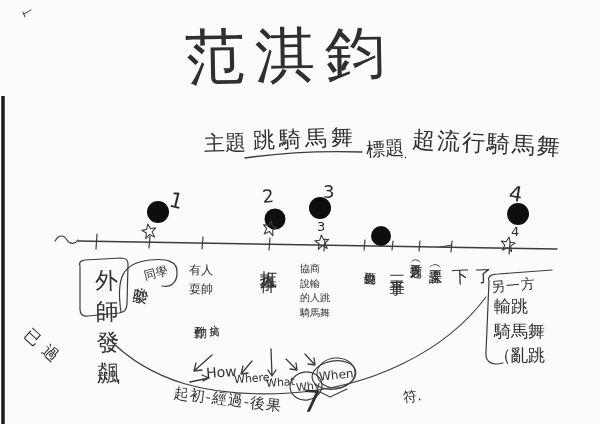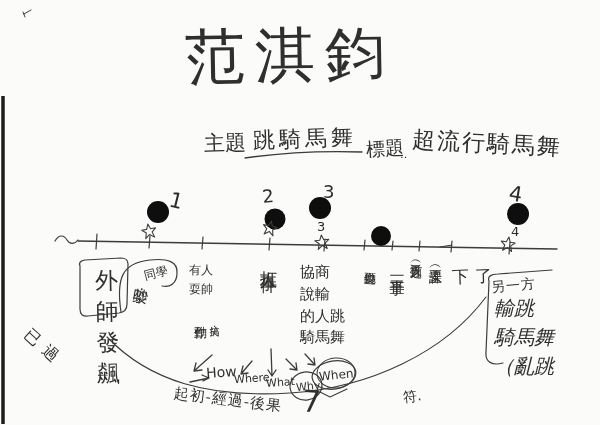--- a/index.html
+++ b/index.html
@@ -110,34 +110,34 @@
 <div class="abs hw" style="left:144px;top:265px;font-size:12px;transform:rotate(-15deg);">同學</div>
 <div class="abs hw vert" style="left:130px;top:276px;height:46px;font-size:15px;transform:rotate(10deg);">吵架.</div>
 
 <div class="abs hw pre" style="left:189px;top:261px;width:40px;font-size:12px;line-height:1.6;">有人
 耍帥</div>
 <div class="abs hw vert" style="left:191px;top:316px;height:36px;font-size:13px;">動作</div>
 <div class="abs hw vert" style="left:207px;top:318px;height:32px;font-size:10px;">搞笑.</div>
 
 <div class="abs hw vert" style="left:258px;top:257px;height:92px;font-size:17px;letter-spacing:2px;">打人事件</div>
 
-<div class="abs hw pre" style="left:300px;top:262px;width:58px;font-size:15px;line-height:1.45;">協商
+<div class="abs hw pre" style="left:300px;top:262px;width:58px;font-size:10px;line-height:1.45;">協商
 說輸
 的人跳
 騎馬舞</div>
 <div class="abs hw vert" style="left:360px;top:263px;height:68px;font-size:12px;transform:rotate(3deg);">也耍帥</div>
 
 <div class="abs hw vert" style="left:387px;top:268px;height:76px;font-size:15px;">一直平手</div>
 <div class="abs hw vert" style="left:407px;top:256px;height:98px;font-size:12px;">（打人）之類了</div>
 
 <div class="abs hw vert" style="left:426px;top:260px;height:72px;font-size:13px;">（要上課</div>
 <div class="abs hw" style="left:452px;top:265px;font-size:17px;letter-spacing:6px;transform:rotate(-2deg);">下了</div>
 
 <div class="abs hw" style="left:491px;top:277px;font-size:14px;letter-spacing:1px;transform:rotate(-5deg);">另一方</div>
-<div class="abs hw pre" style="left:494px;top:294px;width:64px;font-size:20px;line-height:1.45;font-style:italic;">輸跳
+<div class="abs hw pre" style="left:494px;top:294px;width:64px;font-size:17px;line-height:1.45;">輸跳
 騎馬舞
 （亂跳</div>
 
 <div class="abs hw" style="left:20px;top:338px;font-size:16px;letter-spacing:8px;transform:rotate(42deg);">已過</div>
 <div class="abs hw" style="left:403px;top:388px;font-size:14px;transform:rotate(-6deg);">符.</div>
 
 <div class="abs hw" style="left:206px;top:364px;font-size:14px;transform:rotate(-4deg);">How</div>
 <div class="abs hw" style="left:234px;top:372px;font-size:11px;transform:rotate(-4deg);">Where</div>
 <div class="abs hw" style="left:266px;top:376px;font-size:11px;transform:rotate(-4deg);">What</div>
 <div class="abs hw" style="left:296px;top:380px;font-size:11px;transform:rotate(-6deg);">Why</div>

